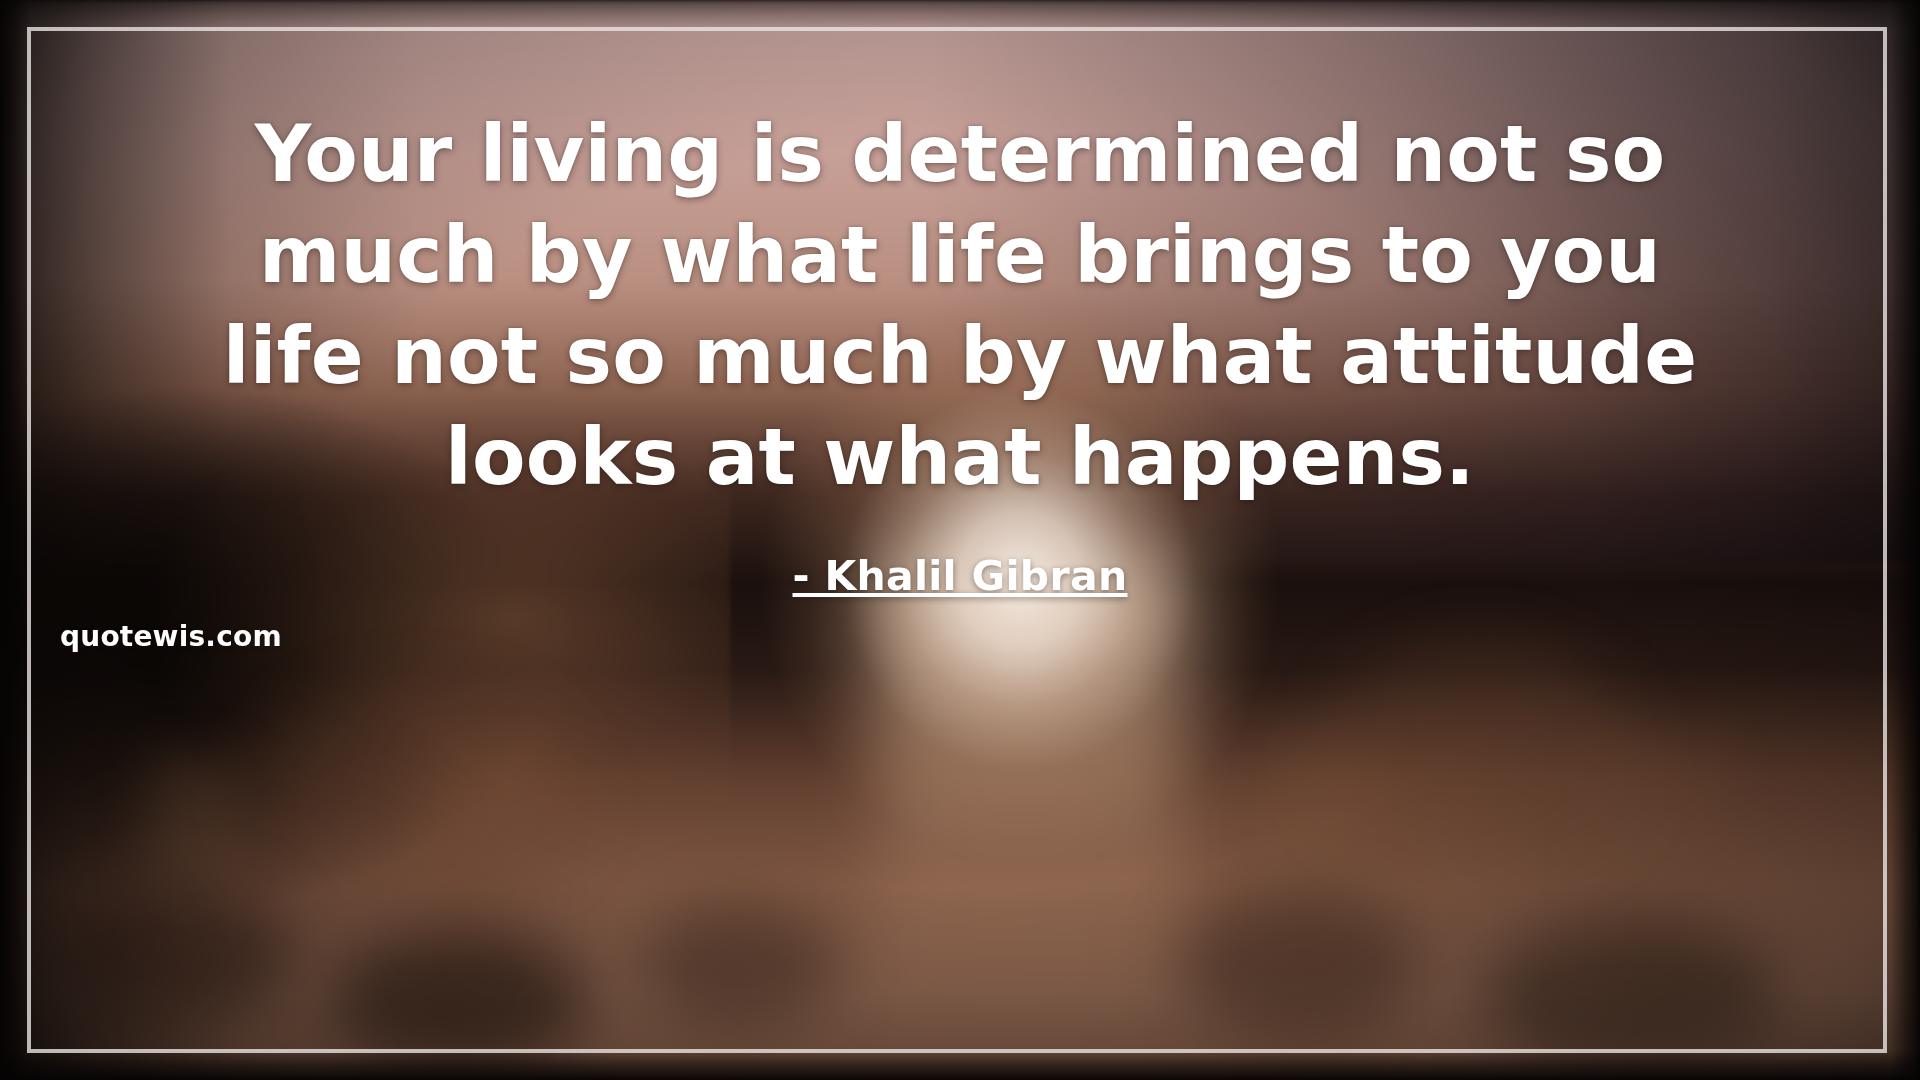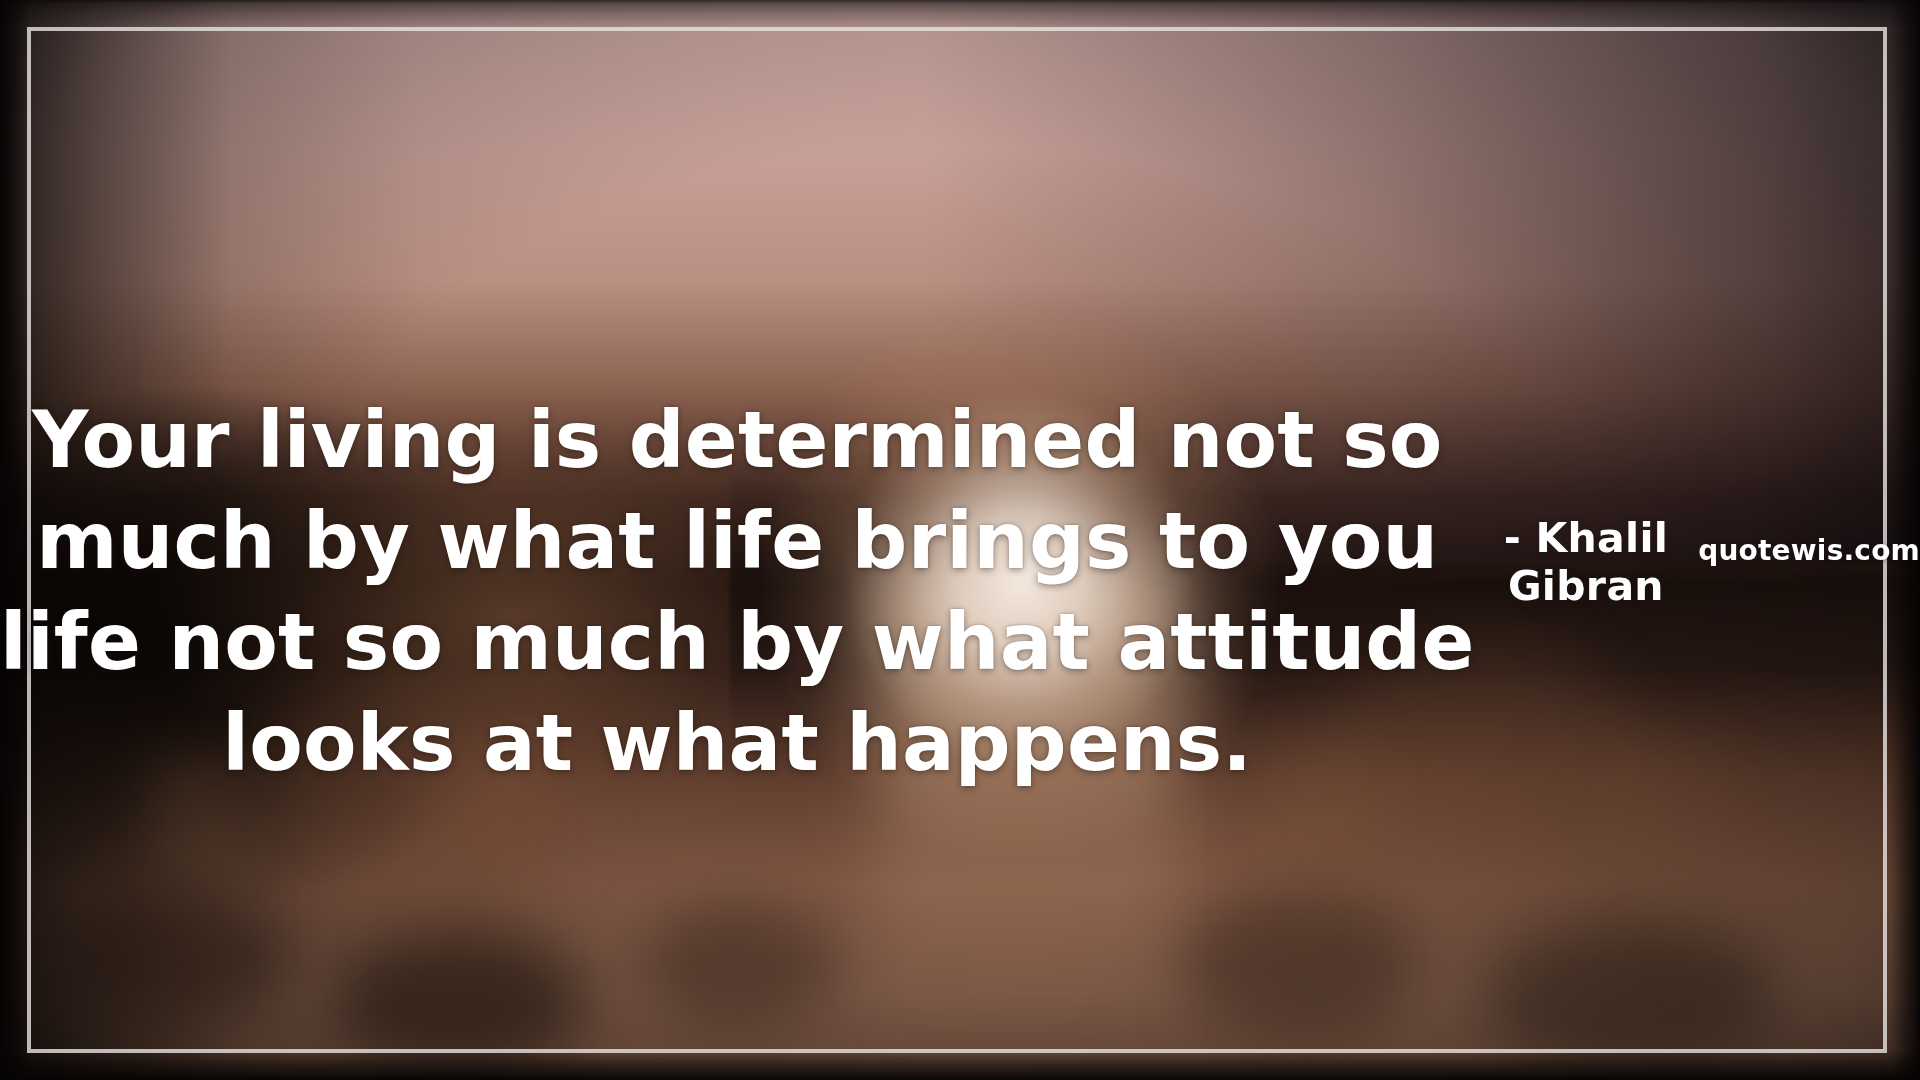--- a/index.html
+++ b/index.html
@@ -99,40 +99,41 @@
   }
 
   
   #frame{
     position:absolute;left:27px;top:27px;width:1860px;height:1026px;
     border:4px solid rgba(232,228,226,0.80);
     box-sizing:border-box;pointer-events:none;
   }
 
   
-  #content{position:absolute;inset:0;display:flex;flex-direction:row;
+  #content{position:absolute;inset:0;display:flex;flex-direction:column;
            align-items:center;justify-content:flex-start;}
 
   #quote{
     width:1800px;margin:0 auto;padding-top:104px;
     text-align:center;color:#ffffff;
     font-size:78px;line-height:101px;font-weight:700;
     letter-spacing:0.2px;
     text-shadow:0 2px 7px rgba(30,18,12,0.40), 0 0 2px rgba(40,24,16,0.30);
   }
   #quote .ln{display:block;white-space:nowrap;}
 
   #attribution{
     width:1800px;margin:44px auto 0;text-align:center;color:#ffffff;
     font-size:41px;font-weight:700;letter-spacing:0.3px;
     text-shadow:0 2px 6px rgba(30,18,12,0.45);
+    text-decoration:underline;
   }
 
   #watermark{
-    width:1800px;margin:20px auto 0;text-align:right;color:#ffffff;
+    width:1800px;margin:20px auto 0;text-align:left;color:#ffffff;
     font-size:28px;font-weight:600;letter-spacing:0.2px;
     text-shadow:0 1px 5px rgba(30,18,12,0.45);
   }
 </style>
 </head>
 <body>
 
 <div id="poster">
 
   <div class="bg bg-soft">

